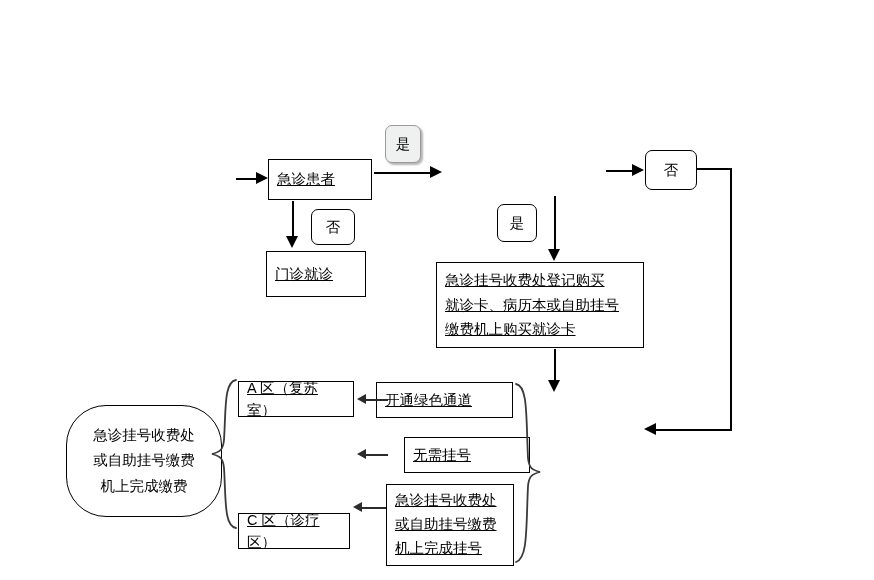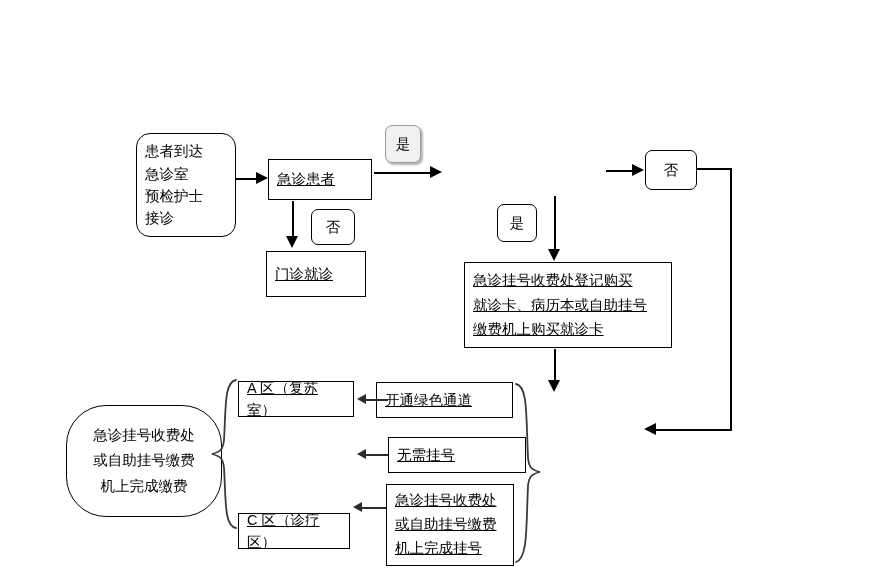--- a/index.html
+++ b/index.html
@@ -115,57 +115,51 @@
     position: absolute;
   }
   .brace svg { display: block; }
 </style>
 </head>
 <body>
 
 <div id="canvas">
 
 
-  <div class="node rounded pad-l" style="left:136px; top:133px; width:100px; height:104px;">
-    <span class="txt">患者到达
-急诊室
-预检护士
-接诊</span>
-  </div>
 
   <div class="node rect pad-l" style="left:268px; top:159px; width:104px; height:41px;">
     <span class="txt">急诊患者</span>
   </div>
 
 
   <div class="node rect pad-l" style="left:266px; top:251px; width:100px; height:46px;">
     <span class="txt">门诊就诊</span>
   </div>
 
-  <div class="node rect pad-l" style="left:464px; top:262px; width:208px; height:86px; line-height:1.7;">
+  <div class="node rect pad-l" style="left:436px; top:262px; width:208px; height:86px; line-height:1.7;">
     <span class="txt">急诊挂号收费处登记购买
 就诊卡、病历本或自助挂号
 缴费机上购买就诊卡</span>
   </div>
 
 
   <div class="node rect pad-l" style="left:238px; top:381px; width:116px; height:36px;">
     <span class="txt">A 区（复苏室）</span>
   </div>
 
 
   <div class="node rect pad-l" style="left:238px; top:489px; width:112px; height:36px;margin-top:24px;">
     <span class="txt">C 区（诊疗区）</span>
   </div>
 
   <div class="node rect pad-l" style="left:376px; top:382px; width:137px; height:36px;">
     <span class="txt">开通绿色通道</span>
   </div>
 
-  <div class="node rect pad-l" style="left:388px; top:437px; width:138px; height:36px;">
+  <div class="node rect pad-l" style="left:404px; top:437px; width:126px; height:36px;">
     <span class="txt">无需挂号</span>
   </div>
 
   <div class="node rect pad-l" style="left:386px; top:484px; width:128px; height:82px; line-height:1.65;">
     <span class="txt">急诊挂号收费处
 或自助挂号缴费
 机上完成挂号</span>
   </div>
 
   <div class="node pill pad-c" style="left:66px; top:405px; width:156px; height:112px; line-height:1.75;">

